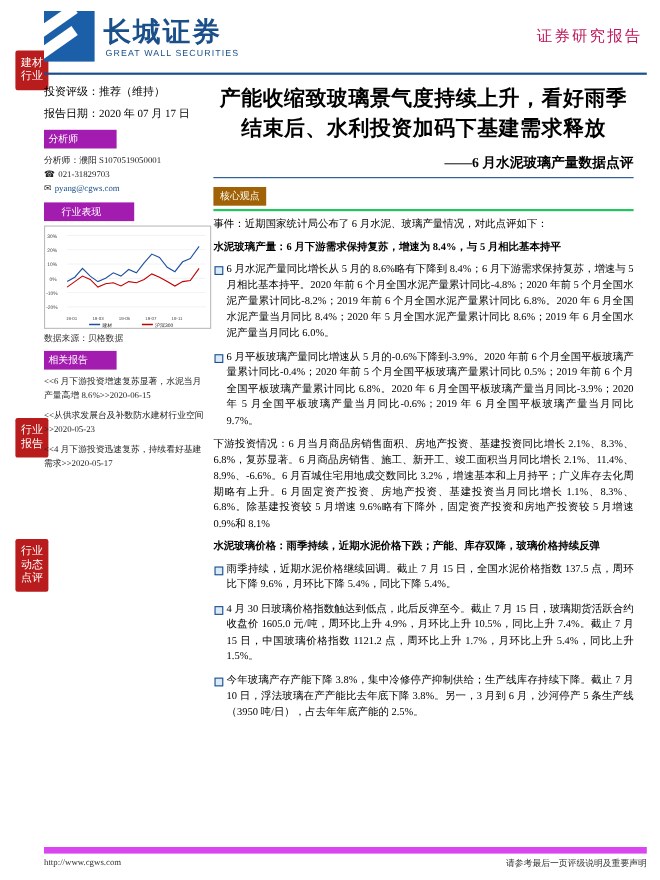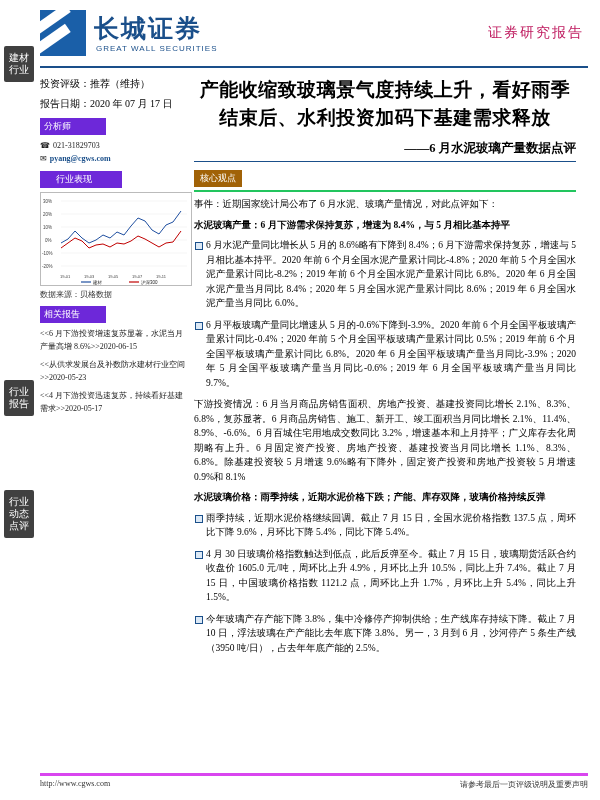--- a/index.html
+++ b/index.html
@@ -12,22 +12,22 @@
     overflow:hidden;
   }
   .page{position:absolute;inset:0;}
 
   
   .rail{
     position:absolute;left:0;top:0;width:34px;height:800px;
     background:#ffffff;
   }
   .rail-tab{
-    position:absolute;left:4px;width:26px;
-    background:#404040;color:#fff;
+    position:absolute;left:14px;width:26px;
+    background:#b91c1c;color:#fff;
     font-family:"Liberation Sans", sans-serif;
     font-size:10px;line-height:12px;
     text-align:center;padding:6px 2px;
     border-radius:2px;
     letter-spacing:0px;
   }
   .rail-tab span{display:block;}
 
   
   .header{
@@ -62,39 +62,39 @@
     position:absolute;right:4px;top:14px;
     font-size:14px;color:#be185d;letter-spacing:2px;
   }
 
   
   .leftcol{
     position:absolute;left:40px;top:76px;width:150px;
   }
   .kv{font-size:10px;line-height:16px;margin-bottom:4px;}
   .sect-bar{
-    background:#6d28d9;color:#fff;font-size:9px;
+    background:#a21caf;color:#fff;font-size:9px;
     padding:2px 4px;margin:6px 0 4px 0;
     font-family:"Liberation Sans", sans-serif;
     width:58px;
   }
   .sect-bar.w{width:62px;padding-left:16px;}
   .analyst{font-size:8px;line-height:13px;color:#222;}
   .analyst .row{display:flex;gap:3px;align-items:flex-start;}
-  .mail{color:#1a4f8a;font-weight:bold;}
+  .mail{color:#1a4f8a;}
   .chart-box{
     width:150px;height:92px;border:1px solid #bbb;background:#fff;
     position:relative;margin-top:2px;
   }
   .chart-note{font-size:8px;color:#333;margin-top:3px;}
   .rel-list{font-size:8px;line-height:13px;color:#222;}
   .rel-list div{margin-bottom:5px;}
   .footer{
     position:absolute;left:40px;bottom:10px;width:548px;
-    border-top:3px solid #d946ef;padding-top:3px;
+    border-top:6px solid #d946ef;padding-top:3px;
     font-size:8px;color:#333;
     display:flex;justify-content:space-between;
   }
 
   
   .main{
     position:absolute;left:194px;top:76px;width:382px;
   }
   .title{
     font-size:19px;font-weight:bold;line-height:28px;
@@ -144,20 +144,21 @@
     <div class="logo-en">GREAT WALL SECURITIES</div>
     <div class="header-right">证券研究报告</div>
   </div>
 
   <div class="leftcol">
     <div class="kv">投资评级：推荐（维持）</div>
     <div class="kv">报告日期：2020 年 07 月 17 日</div>
 
     <div class="sect-bar">分析师</div>
     <div class="analyst">
+      <div>分析师：濮阳  S1070519050001</div>
       <div class="row">
         <span>☎</span>
         <span>021-31829703</span>
       </div>
       <div class="row">
         <span>✉</span>
         <span class="mail">pyang@cgws.com</span>
       </div>
     </div>
 

